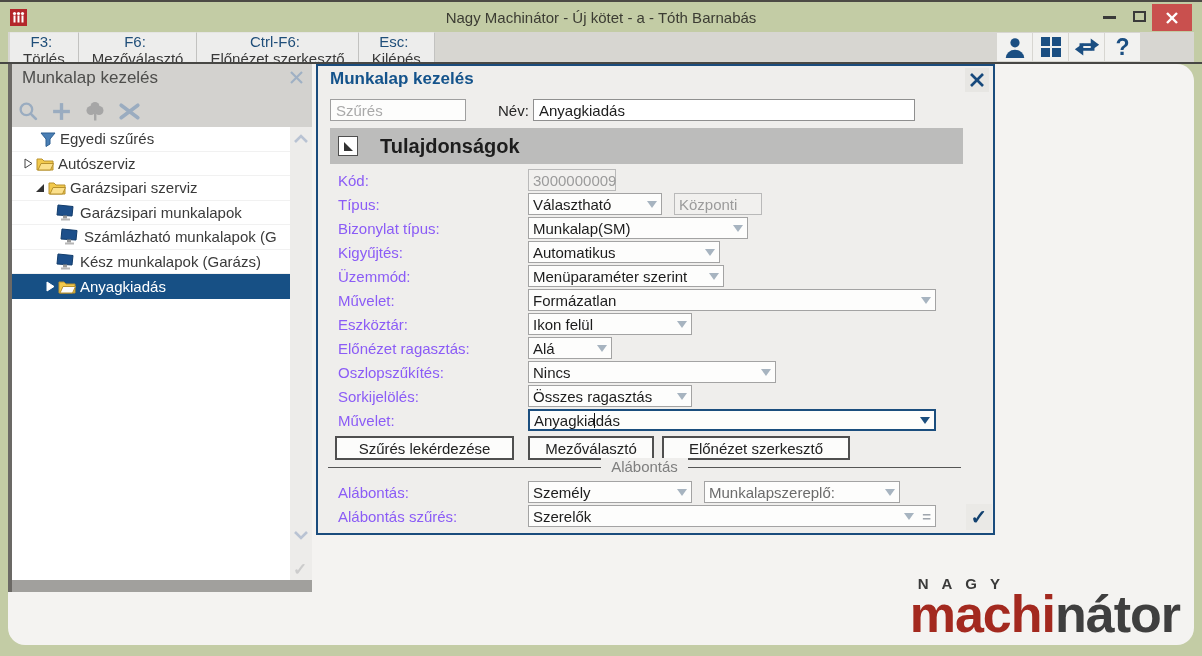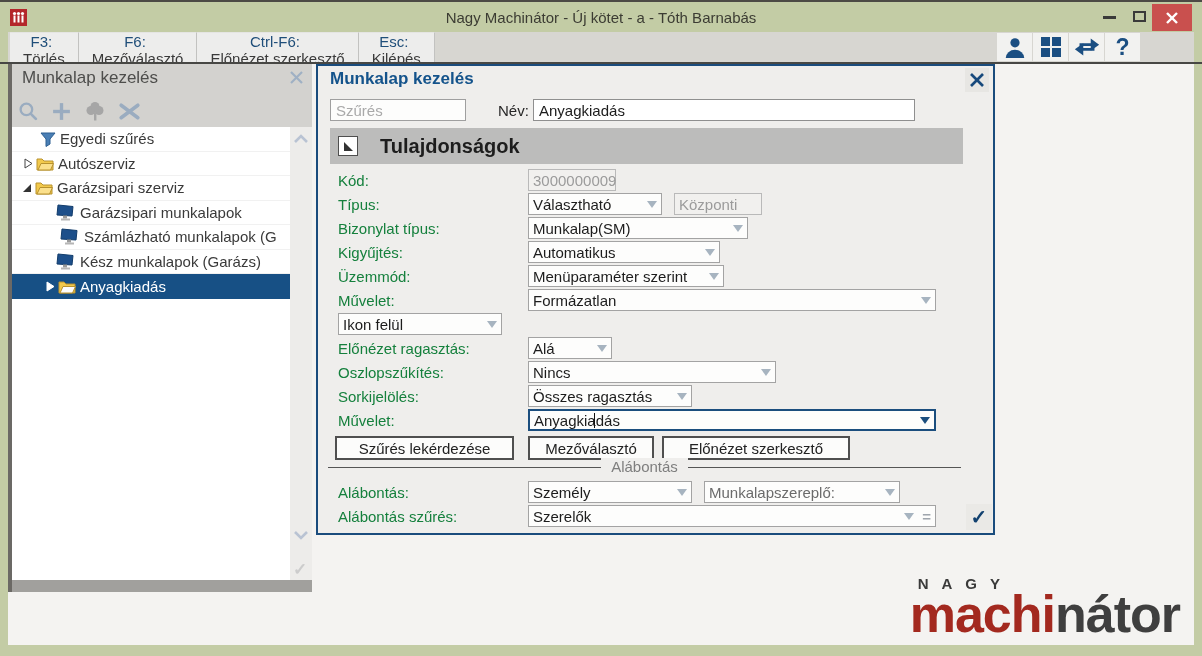--- a/index.html
+++ b/index.html
@@ -20,21 +20,21 @@
   .tabs { position:absolute; left:2px; top:0; height:30px; display:flex; }
   .tab { display:flex; align-items:center; height:30px; padding:0 13px; background:#ededec; border-right:1px solid #c2c2c0; border-top:1px solid #e5e5e3; font-size:15px; white-space:nowrap;flex-direction:column; }
   .tab .key { color:#1f4e79; margin-right:5px; }
   .tab .lbl { color:#3a3a3a; }
   .tb-icons { position:absolute; right:54px; top:1px; height:28px; display:flex; }
   .tb-icon { width:35px; height:28px; background:#f2f2f0; margin-left:1px; display:flex; align-items:center; justify-content:center; }
   .help-q { color:#1b4f82; font-size:23px; font-weight:bold; line-height:1; }
   .tb-line { position:absolute; top:60px; left:0; width:100%; height:2px; background:#46464а; background:#474744; }
 
   
-  .main { position:absolute; top:62px; left:8px; right:8px; bottom:11px; background:#f4f3f1; }
+  .main { position:absolute; top:62px; left:8px; right:8px; bottom:11px; background:#f4f3f1;border-radius:17px; }
 
   
   .sidebar { position:absolute; left:0; top:0; width:304px; height:528px; background:#d3d2cf; }
   .sb-edge { position:absolute; left:0; top:0; width:4px; height:528px; background:#6b6965; }
   .sb-header { position:absolute; left:4px; top:0; right:0; height:30px; }
   .sb-title { position:absolute; left:10px; top:4px; font-size:17px; color:#4e4e4c; }
   .sb-close { position:absolute; right:8px; top:6px; }
   .sb-tools { position:absolute; left:10px; top:32px; height:30px; display:flex; gap:12px; align-items:center; }
   .sb-tree { position:absolute; left:4px; top:63px; width:278px; height:453px; background:#ffffff; overflow:hidden; }
   .trow { position:relative; height:24.5px; display:flex; align-items:center; font-size:15px; color:#3a3a3a; border-bottom:1px solid #f1f1f1; white-space:nowrap; overflow:hidden; }
@@ -54,21 +54,21 @@
   .p-filter { position:absolute; left:12px; top:33px; width:136px; height:22px; background:#fdfdfc; border:1px solid #9f9f9f; font-size:15px; color:#a9a9a9; display:flex; align-items:center; padding:0 5px; }
   .p-name-label { position:absolute; left:180px; top:36px; font-size:15px; color:#262626; }
   .p-name-input { position:absolute; left:215px; top:33px; width:382px; height:22px; background:#ffffff; border:1px solid #8f8f8f; font-size:15px; color:#1c1c1c; display:flex; align-items:center; padding:0 5px; }
   .p-sechead { position:absolute; left:12px; top:62px; width:633px; height:36px; background:#bcbcbb; display:flex; align-items:center; }
   .tri-box { width:20px; height:20px; background:#fff; border:1px solid #4f4f4f; margin-left:8px; display:flex; align-items:center; justify-content:center; }
   .tri-glyph { width:0; height:0; border-bottom:9px solid #333; border-right:9px solid transparent; }
   .sec-title { margin-left:22px; font-size:20px; font-weight:bold; color:#1d1d1d; }
 
   .form { position:absolute; left:20px; top:103px; right:2px; }
   .frow { display:flex; align-items:center; height:22px; margin-bottom:2px; }
-  .flabel { width:190px; font-size:15px; color:#15803d; flex:none; }
+  .flabel { width:190px; font-size:15px; color:#8b5cf6; flex:none; }
   .combo { height:22px; background:#fdfdfc; border:1px solid #a3a3a3; display:flex; align-items:center; padding:0 4px; font-size:15px; color:#1c1c1c; position:relative; flex:none; }
   .combo .arr { margin-left:auto; width:0; height:0; border-left:5px solid transparent; border-right:5px solid transparent; border-top:7px solid #a7b4c0; flex:none; }
   .combo.focus { border:2px solid #1b4e7e; }
   .combo.focus .arr { border-top-color:#1b4e7e; }
   .dis-input { height:22px; background:#f1f0ee; border:1px solid #b9b9b9; color:#9b9b9b; font-size:15px; display:flex; align-items:center; padding:0 4px; flex:none; }
   .caret { position:absolute; left:64px; top:2px; width:1px; height:15px; background:#111; }
   .eq-glyph { margin-left:8px; color:#9fa6ad; font-size:15px; font-weight:bold; flex:none; }
   .gray-text { color:#6b6b6b; }
 
   .btn-row { position:absolute; top:370px; left:17px; display:flex; }
@@ -205,21 +205,21 @@
         <div class="trow" style="padding-left:12px">
           <svg width="9" height="11" viewBox="0 0 9 11" style="margin-right:3px">
               <polygon points="1,1 8,5.5 1,10" fill="#fff" stroke="#444"></polygon>
             </svg>
           <svg width="18" height="15" viewBox="0 0 18 15">
               <path d="M1,3 h5 l2,2 h9 v9 h-16 z" fill="#f2c94c" stroke="#b8922e"></path>
               <path d="M2,14 L5,7.5 L17.5,7.5 L14.5,14 Z" fill="#fbe08c" stroke="#b8922e"></path>
             </svg>
           <span class="tlabel">Autószerviz</span>
         </div>
-        <div class="trow" style="padding-left:11px">
+        <div class="trow" style="padding-left:24px">
           <svg width="9" height="11" viewBox="0 0 9 11" style="margin-right:3px">
               <polygon points="8,2 8,10 0,10" fill="#333"></polygon>
             </svg>
           <svg width="18" height="15" viewBox="0 0 18 15">
               <path d="M1,3 h5 l2,2 h9 v9 h-16 z" fill="#f2c94c" stroke="#b8922e"></path>
               <path d="M2,14 L5,7.5 L17.5,7.5 L14.5,14 Z" fill="#fbe08c" stroke="#b8922e"></path>
             </svg>
           <span class="tlabel">Garázsipari szerviz</span>
         </div>
         <div class="trow" style="padding-left:44px">
@@ -324,20 +324,21 @@
             </span>
         </div>
         <div class="frow">
           <span class="flabel">Művelet:</span>
           <span class="combo" style="width:408px">
               <span>Formázatlan</span>
               <span class="arr"></span>
             </span>
         </div>
         <div class="frow">
+          <span class="flabel">Eszköztár:</span>
           <span class="combo" style="width:164px">
               <span>Ikon felül</span>
               <span class="arr"></span>
             </span>
         </div>
         <div class="frow">
           <span class="flabel">Előnézet ragasztás:</span>
           <span class="combo" style="width:84px">
               <span>Alá</span>
               <span class="arr"></span>

